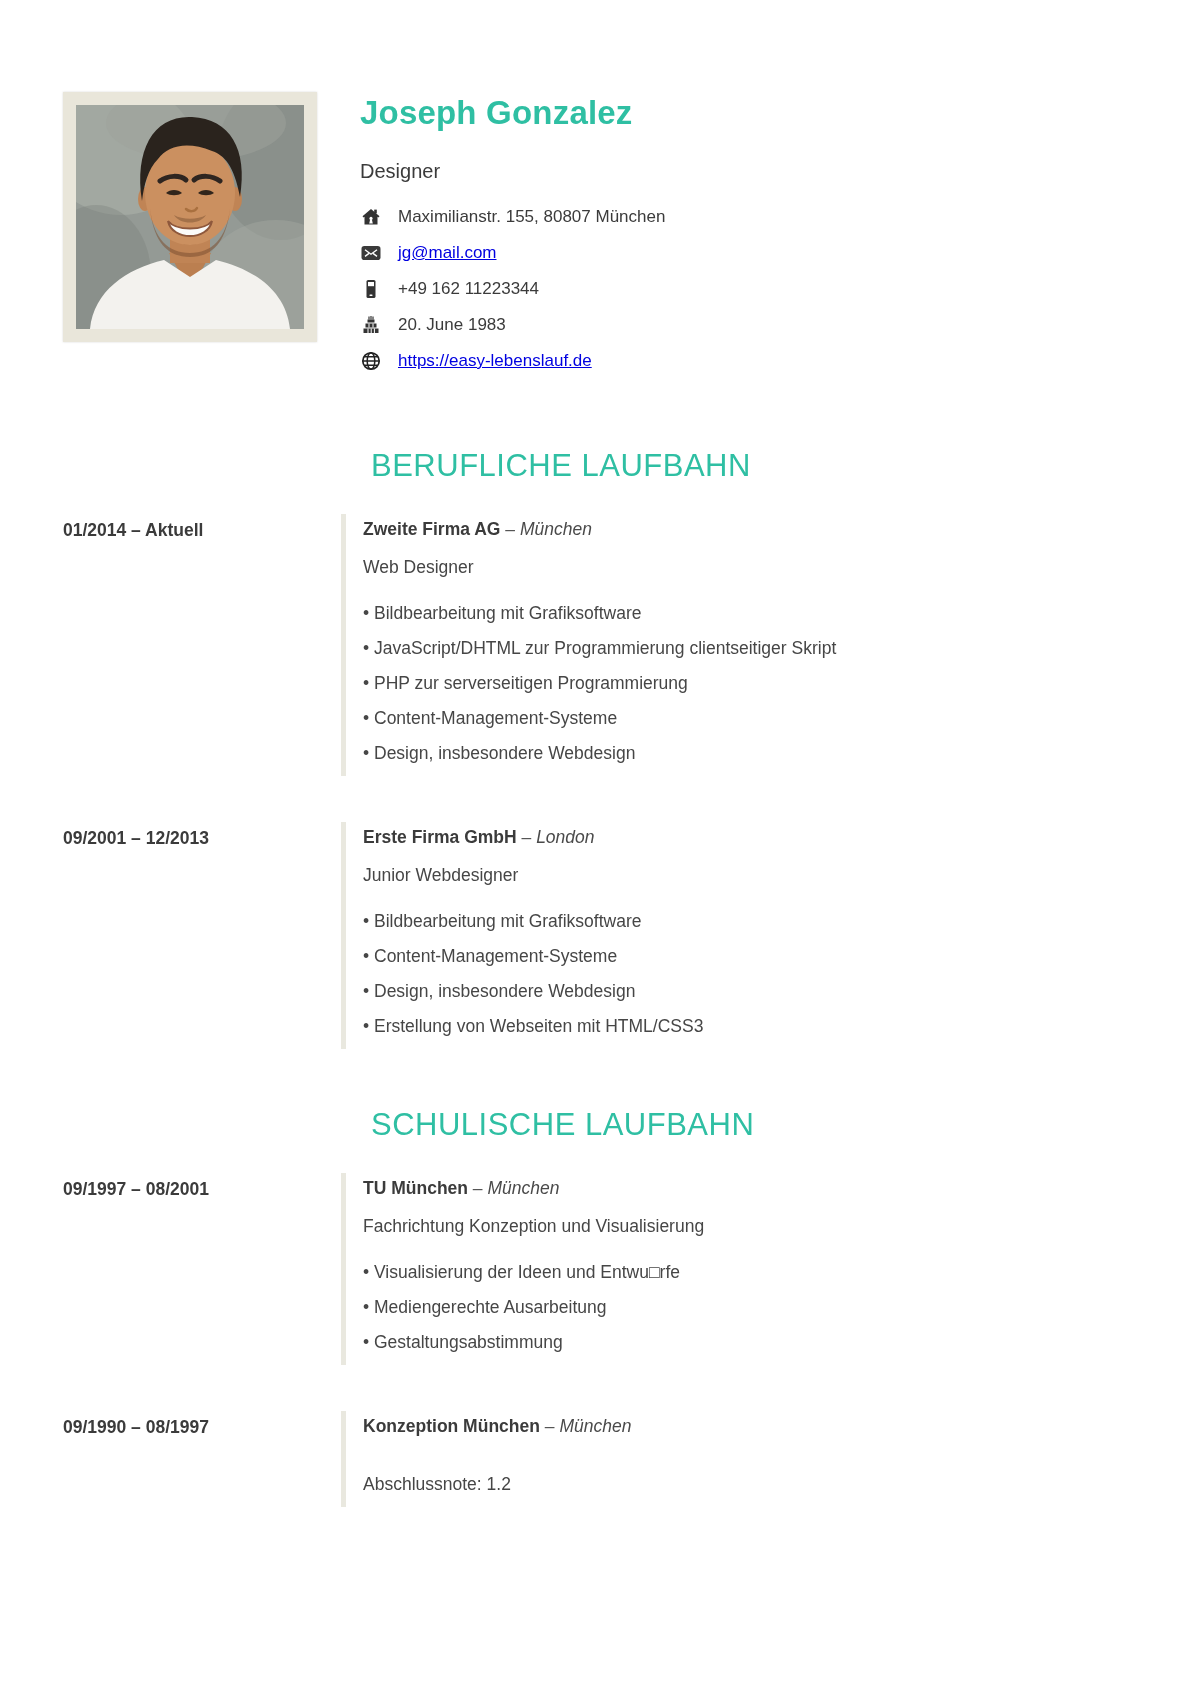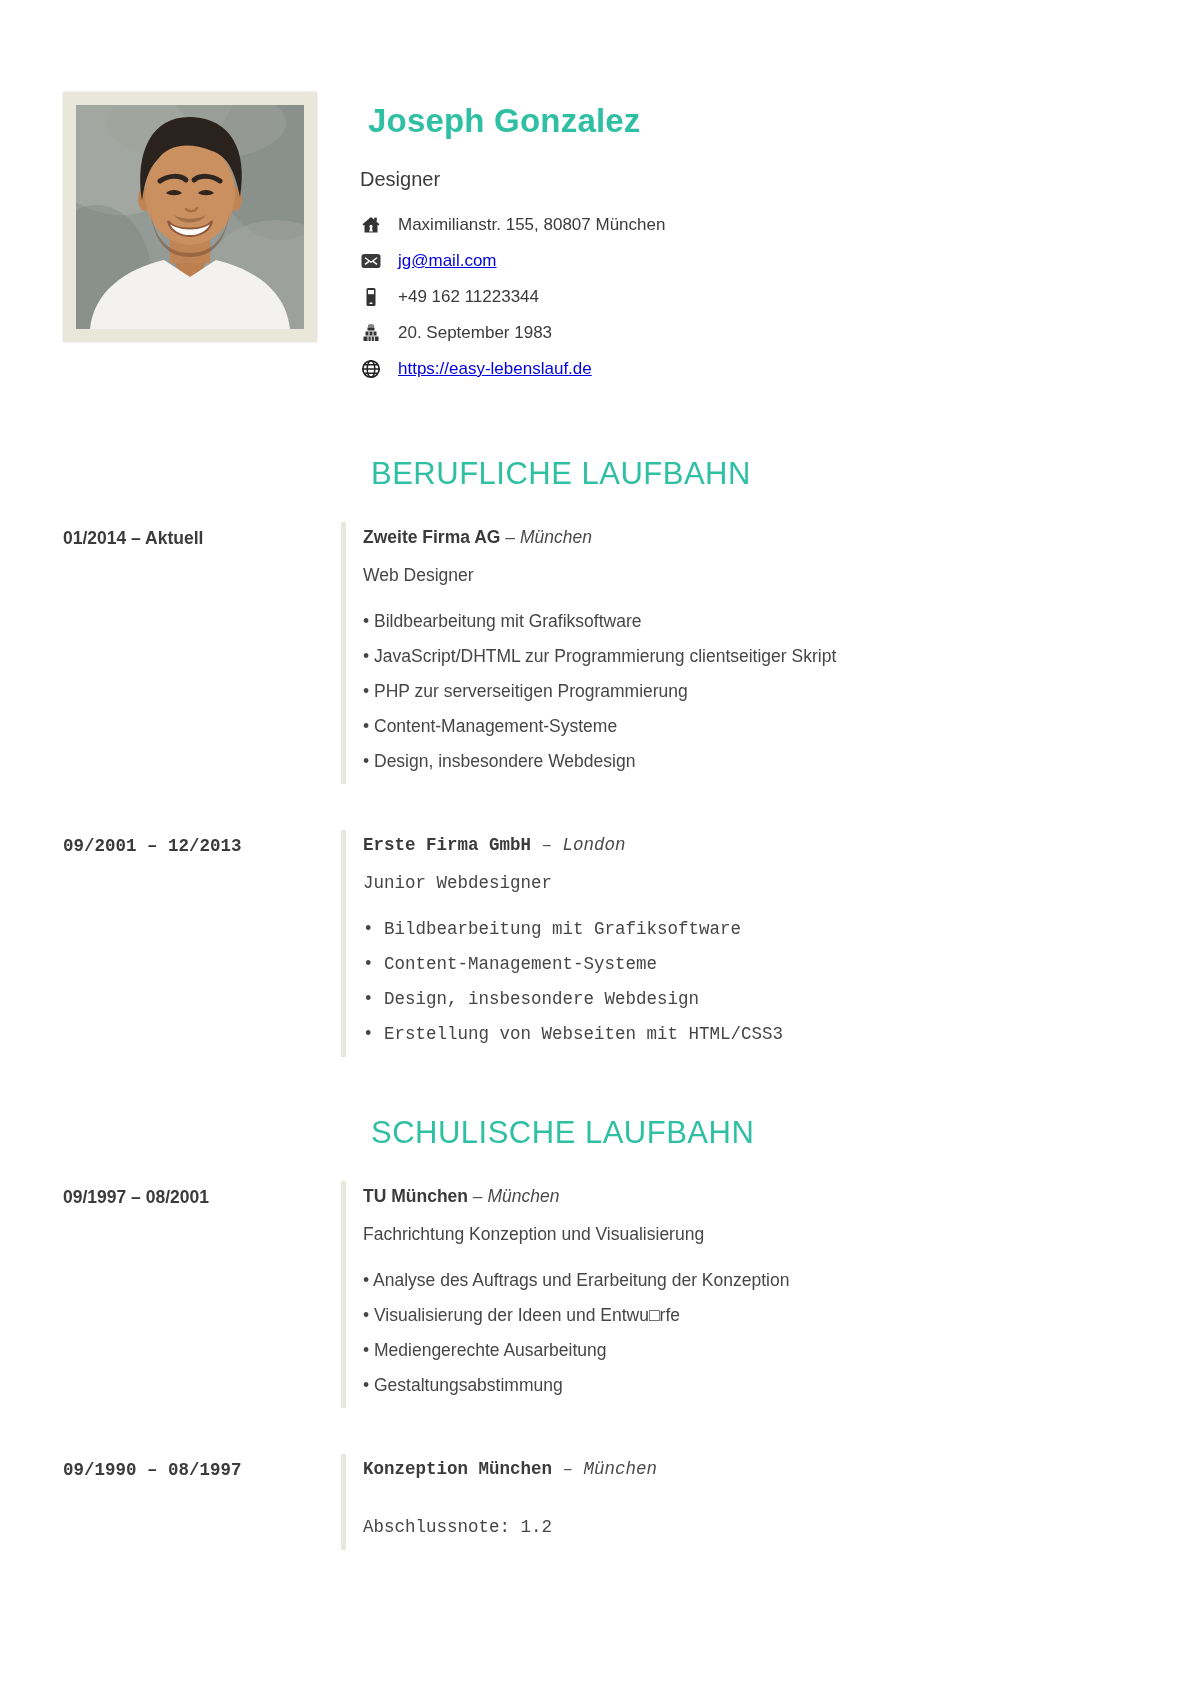--- a/index.html
+++ b/index.html
@@ -21,21 +21,21 @@
 
   
   .header{display:flex;align-items:flex-start;}
   .photo-frame{
     flex:none;width:254px;height:250px;background:var(--frame);
     padding:13px;box-shadow:0 0 2px rgba(0,0,0,.15);
   }
   .photo-frame svg{display:block;width:228px;height:224px;}
   .header-text{margin-left:43px;padding-top:2px;}
   h1.person-name{
-    margin:8px;font-size:33px;line-height:38px;font-weight:bold;
+    margin:0;font-size:33px;line-height:38px;font-weight:bold;
     color:var(--accent);letter-spacing:.2px;
   }
   h2.person-title{
     margin:28px 0 0 0;font-size:20px;line-height:23px;font-weight:normal;
     color:var(--text-dark);
   }
   ul.contact{list-style:none;margin:16px 0 0 0;padding:0;font-size:17px;}
   .contact-row{display:flex;align-items:center;height:36px;}
   .cicon{flex:none;width:22px;height:20px;display:flex;align-items:center;justify-content:center;}
   .cicon svg{display:block;width:20px;height:20px;}
@@ -44,21 +44,21 @@
 
   
   .section{margin-top:58px;}
   .section:first-child{margin-top:69px;}
   .section-heading{
     margin:0 0 0 308px;font-size:31px;line-height:36px;font-weight:400;
     color:var(--accent);letter-spacing:.5px;
   }
   .entries{margin-top:30px;}
   .entry{display:flex;margin-bottom:46px;}
-  .entry:last-child{margin-bottom:0;font-family:Liberation Mono, monospace;}
+  .entry:last-child{margin-bottom:0;}
   .entry-period{
     flex:none;width:278px;padding-top:6px;
     font-weight:bold;font-size:17.5px;color:var(--text-dark);
   }
   .entry-body{
     flex:1;border-left:5px solid var(--bar);
     padding:4px 0 12px 17px;min-height:40px;
   }
   .entry-title{font-size:17.5px;line-height:22px;}
   .entry-title .org{font-weight:bold;color:var(--text-dark);}
@@ -154,21 +154,21 @@
   <li class="contact-row">
     <span class="cicon">
               <svg viewBox="0 0 20 20">
                 <path d="M8 1.5 V4.5 M10 1 V4.5 M12 1.5 V4.5" stroke="#333" stroke-width="1.2"></path>
                 <rect x="6.5" y="4.5" width="7" height="3" fill="#333"></rect>
                 <rect x="4.5" y="8.5" width="11" height="4" fill="#333"></rect>
                 <rect x="2.5" y="13.5" width="15" height="4.5" fill="#333"></rect>
                 <path d="M7 13.5 V18 M10.2 13.5 V18 M13.4 13.5 V18 M8 8.5 V12.5 M12 8.5 V12.5" stroke="#fff" stroke-width="1"></path>
               </svg>
             </span>
-    <span class="ctext">20. September 1983</span>
+    <span class="ctext">20. June 1983</span>
   </li>
 
   <li class="contact-row">
     <span class="cicon">
               <svg viewBox="0 0 20 20">
                 <circle cx="10" cy="10" r="8.2" fill="none" stroke="#222" stroke-width="1.7"></circle>
                 <ellipse cx="10" cy="10" rx="3.8" ry="8.2" fill="none" stroke="#222" stroke-width="1.5"></ellipse>
                 <path d="M1.8 10 H18.2 M3.2 5.8 H16.8 M3.2 14.2 H16.8" stroke="#222" stroke-width="1.5"></path>
               </svg>
             </span>
@@ -223,21 +223,20 @@
     <h3 class="section-heading">SCHULISCHE LAUFBAHN</h3>
     <div class="entries">
   <div class="entry">
     <div class="entry-period">09/1997 – 08/2001</div>
     <div class="entry-body">
       <div class="entry-title">
         <span class="org">TU München</span><span class="sep"> – </span><span class="loc">München</span>
       </div>
       <div class="entry-subtitle">Fachrichtung Konzeption und Visualisierung</div>
       <ul class="entry-bullets">
-                <li>• Analyse des Auftrags und Erarbeitung der Konzeption</li>
                 <li>• Visualisierung der Ideen und Entwu□rfe</li>
                 <li>• Mediengerechte Ausarbeitung</li>
                 <li>• Gestaltungsabstimmung</li>
               </ul>
 
     </div>
   </div>
 
   <div class="entry">
     <div class="entry-period">09/1990 – 08/1997</div>

